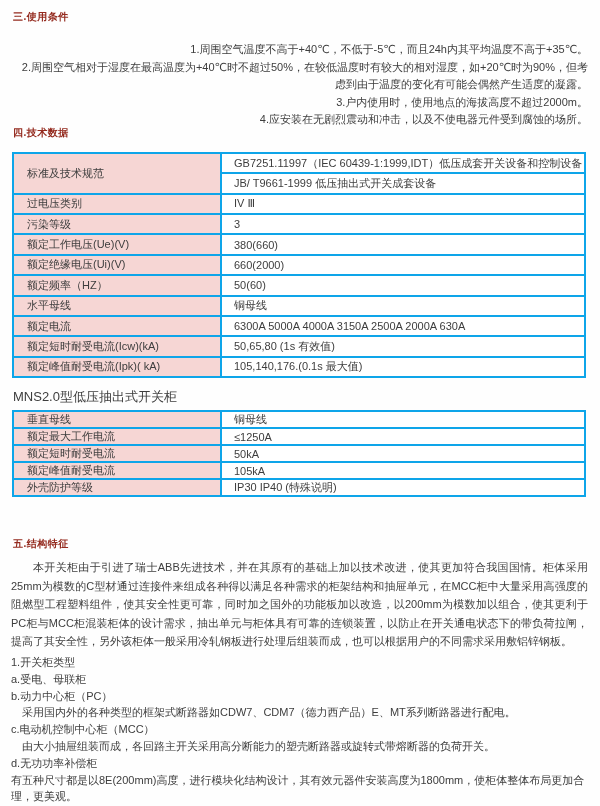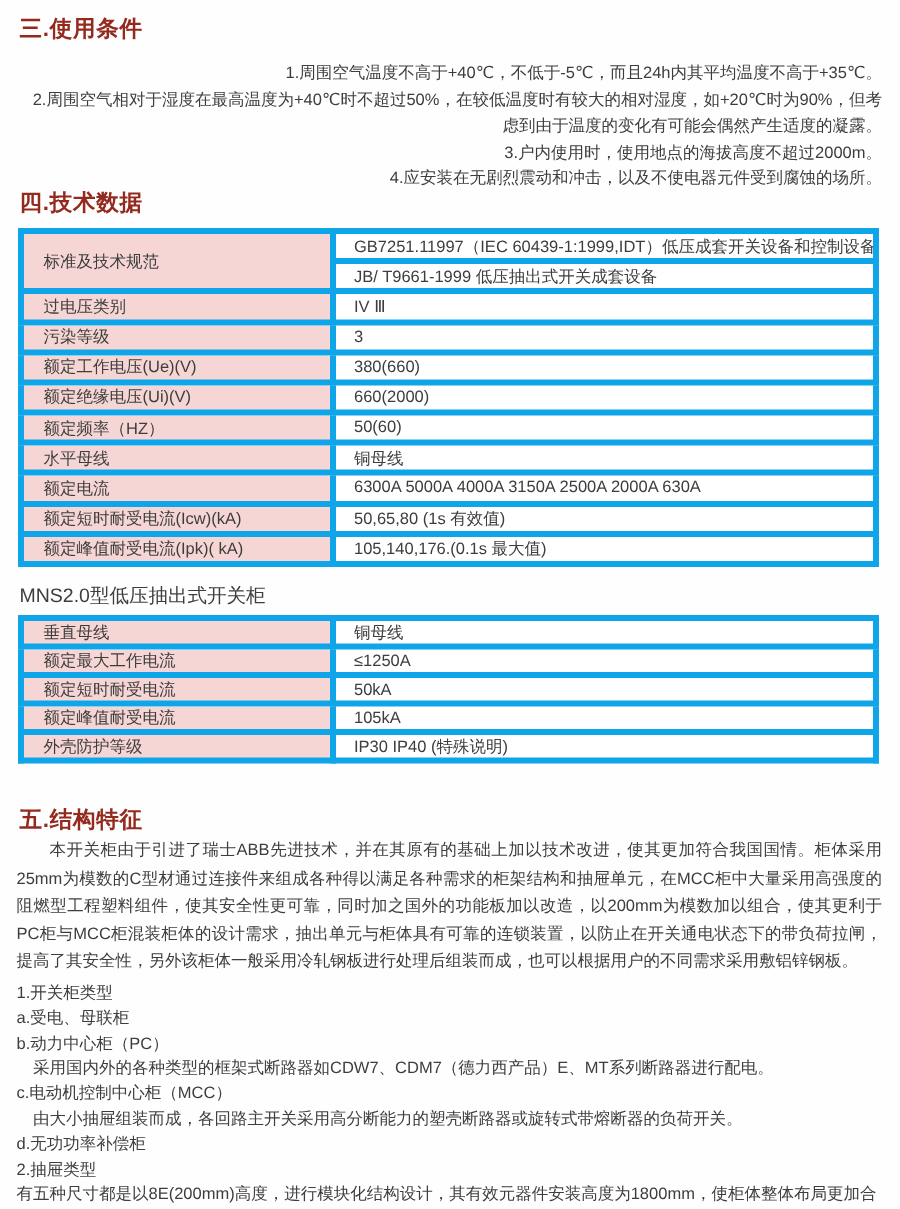--- a/index.html
+++ b/index.html
@@ -7,21 +7,21 @@
   body {
     position: relative;
     background: #fefefe;
     font-family: "Liberation Sans", "DejaVu Sans", sans-serif;
     color: #3d3d3d;
     overflow: hidden;
   }
   .sec-title {
     position: absolute;
     left: 13px;
-    font-size: 15px;
+    font-size: 10px;
     font-weight: bold;
     color: #942a1e;
     letter-spacing: 0.5px;
   }
   #sec3-title { top: 10px; }
   #sec4-title { top: 126px; }
   #sec5-title { top: 537px; }
 
   #usage-list {
     position: absolute;
@@ -37,21 +37,21 @@
     width: 574px;
     border-collapse: collapse;
     table-layout: fixed;
     border: 2px solid #757575;
     font-size: 11px;
     background: #ffffff;
   }
   #table1 { top: 152px; height: 226px; }
   #table2 { top: 410px; height: 72px; }
   table.spec td {
-    border: 4px solid #0ea5e9;
+    border: 2px solid #0ea5e9;
     vertical-align: middle;
     white-space: nowrap;
     overflow: hidden;
   }
   table.spec td.lbl {
     width: 208px;
     background: #f6d6d4;
     padding-left: 13px;
   }
   table.spec td.val {
@@ -176,15 +176,14 @@
 <div id="structure-para">本开关柜由于引进了瑞士ABB先进技术，并在其原有的基础上加以技术改进，使其更加符合我国国情。柜体采用25mm为模数的C型材通过连接件来组成各种得以满足各种需求的柜架结构和抽屉单元，在MCC柜中大量采用高强度的阻燃型工程塑料组件，使其安全性更可靠，同时加之国外的功能板加以改造，以200mm为模数加以组合，使其更利于PC柜与MCC柜混装柜体的设计需求，抽出单元与柜体具有可靠的连锁装置，以防止在开关通电状态下的带负荷拉闸，提高了其安全性，另外该柜体一般采用冷轧钢板进行处理后组装而成，也可以根据用户的不同需求采用敷铝锌钢板。</div>
 
 <div id="structure-list">
     <div class="s-item">1.开关柜类型</div>
     <div class="s-item">a.受电、母联柜</div>
     <div class="s-item">b.动力中心柜（PC）</div>
     <div class="s-item indent">采用国内外的各种类型的框架式断路器如CDW7、CDM7（德力西产品）E、MT系列断路器进行配电。</div>
     <div class="s-item">c.电动机控制中心柜（MCC）</div>
     <div class="s-item indent">由大小抽屉组装而成，各回路主开关采用高分断能力的塑壳断路器或旋转式带熔断器的负荷开关。</div>
     <div class="s-item">d.无功功率补偿柜</div>
-    <div class="s-item">2.抽屉类型</div>
     <div class="s-item">有五种尺寸都是以8E(200mm)高度，进行模块化结构设计，其有效元器件安装高度为1800mm，使柜体整体布局更加合理，更美观。</div>
   </div>
 
 </body></html>

